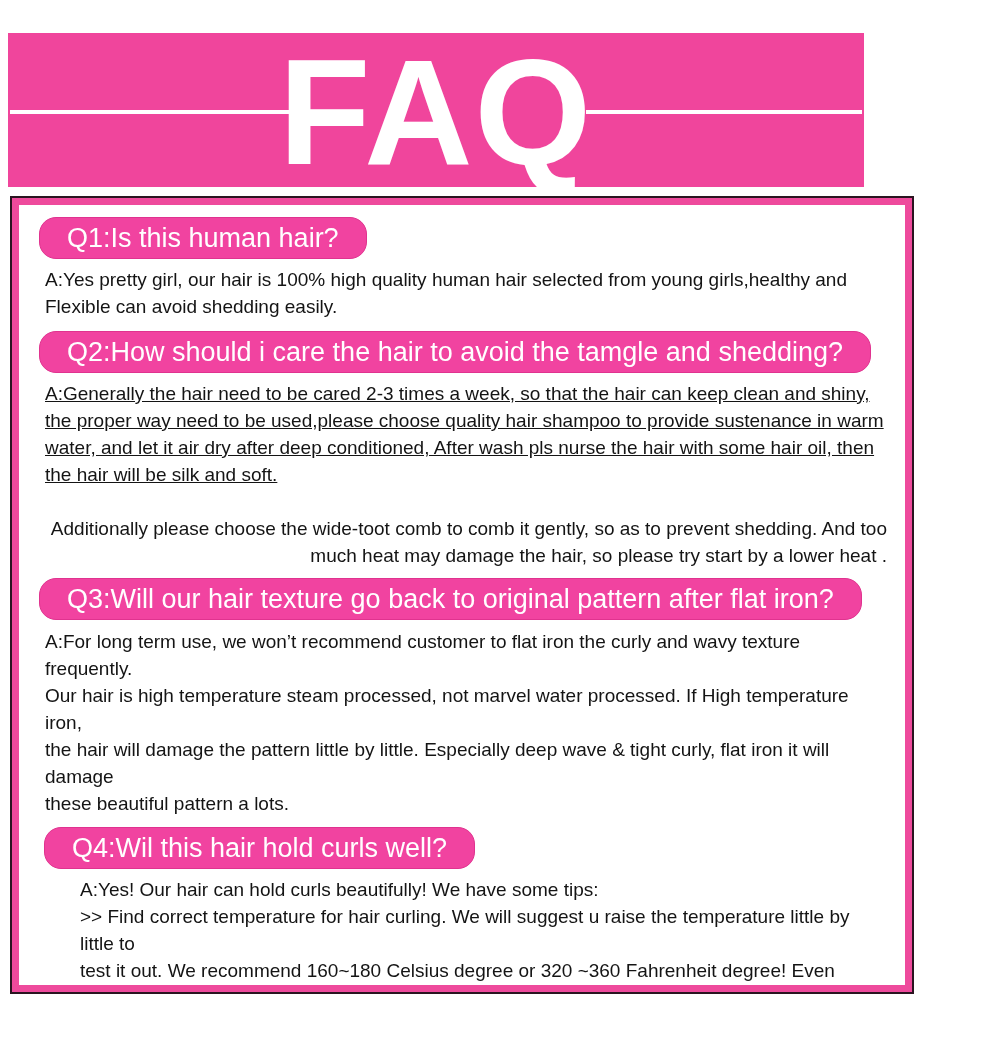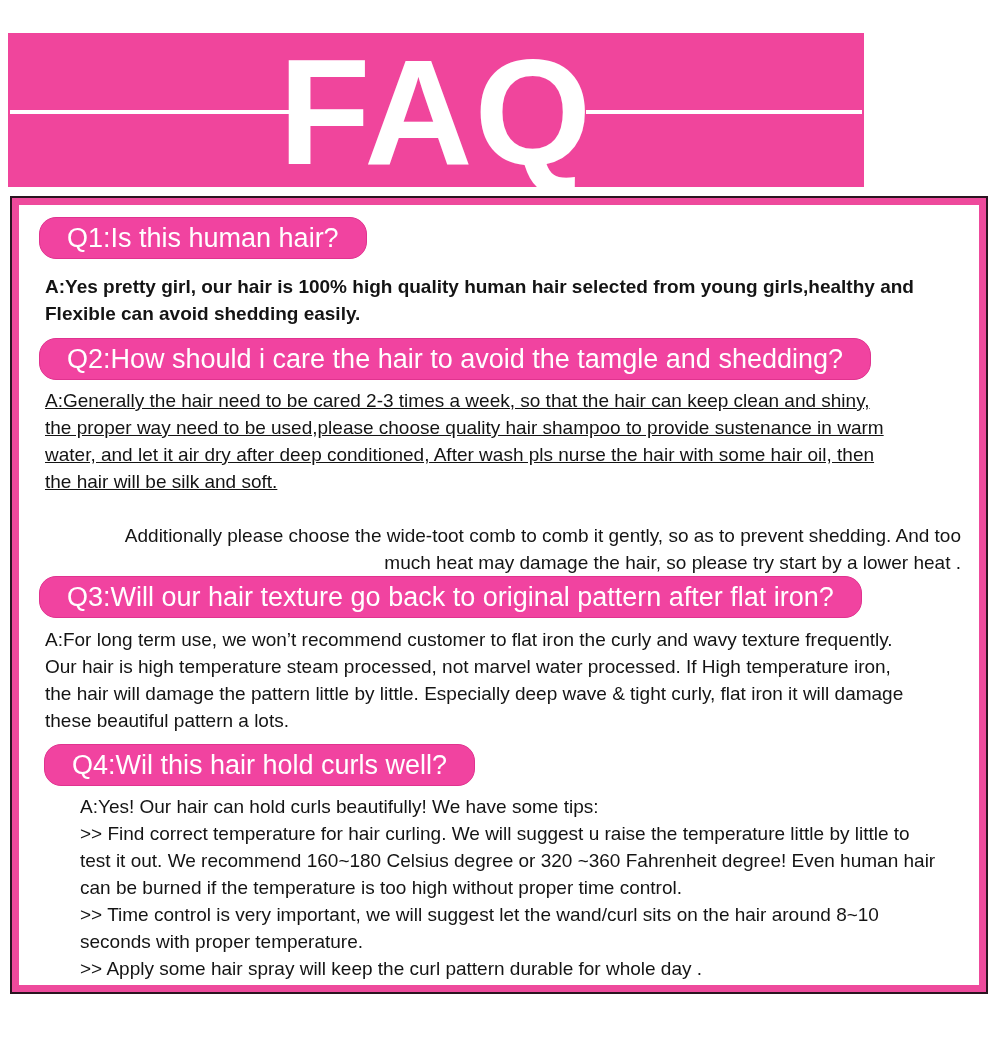--- a/index.html
+++ b/index.html
@@ -39,21 +39,21 @@
     background: #ffffff;
   }
   .header-line.left  { left: 2px;  width: 296px; }
   .header-line.right { right: 2px; width: 276px; }
 
   
   .faq-box {
     position: absolute;
     left: 10px;
     top: 196px;
-    width: 978px;
+    width: 904px;
     height: 798px;
     border: 2px solid #2a1420;
   }
   .faq-box-inner {
     width: 100%;
     height: 100%;
     border: 7px solid #ee4a9c;
     background: #ffffff;
     padding: 0 18px 0 20px;
     overflow: hidden;
@@ -72,25 +72,25 @@
   }
   .answer {
     font-size: 19px;
     line-height: 27px;
     color: #141414;
     white-space: pre-line;
     padding-left: 6px;
   }
 
   .q1  { margin-top: 12px; }
-  .a1  { margin-top: 14px; font-weight: bold;  }
+  .a1  { margin-top: 7px;  }
   .q2  { margin-top: 11px; }
   .a2a { margin-top: 7px; text-decoration: underline;  }
   .a2b { margin-top: 27px; text-align: right; }
-  .q3  {  }
+  .q3  { margin-top: 9px;  }
   .a3  { margin-top: 8px;  }
   .q4  { margin-top: 10px; margin-left: 5px; }
   .a4  { margin-top: 7px; margin-left: 35px;  }
 </style>
 </head>
 <body>
 
 <div class="header-banner">
   <div class="header-line left"></div>
   <div class="header-title">FAQ</div>

